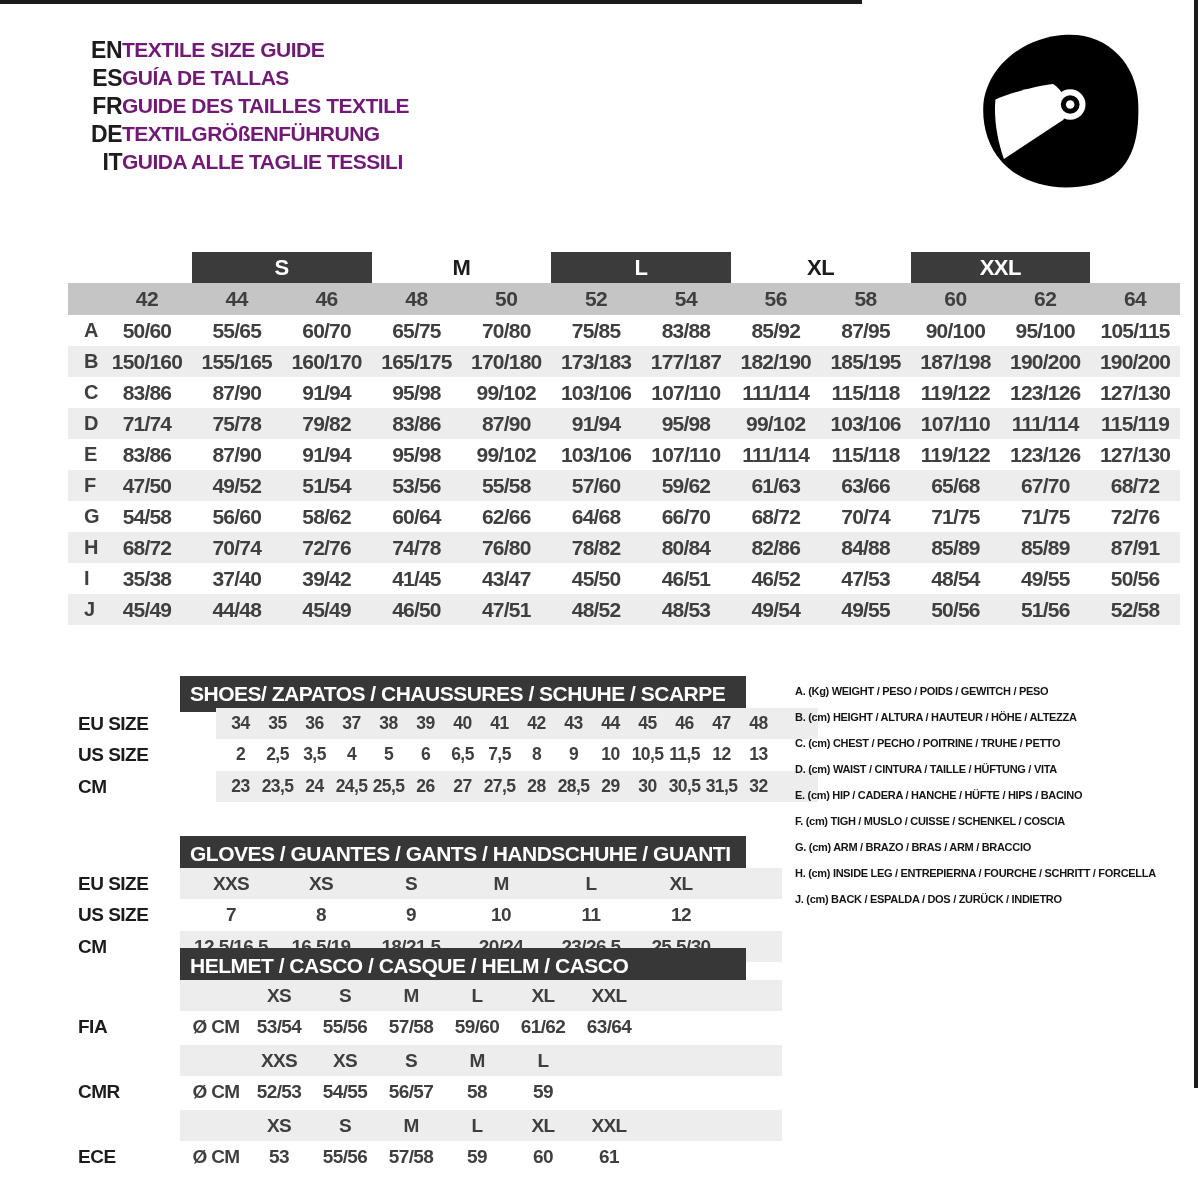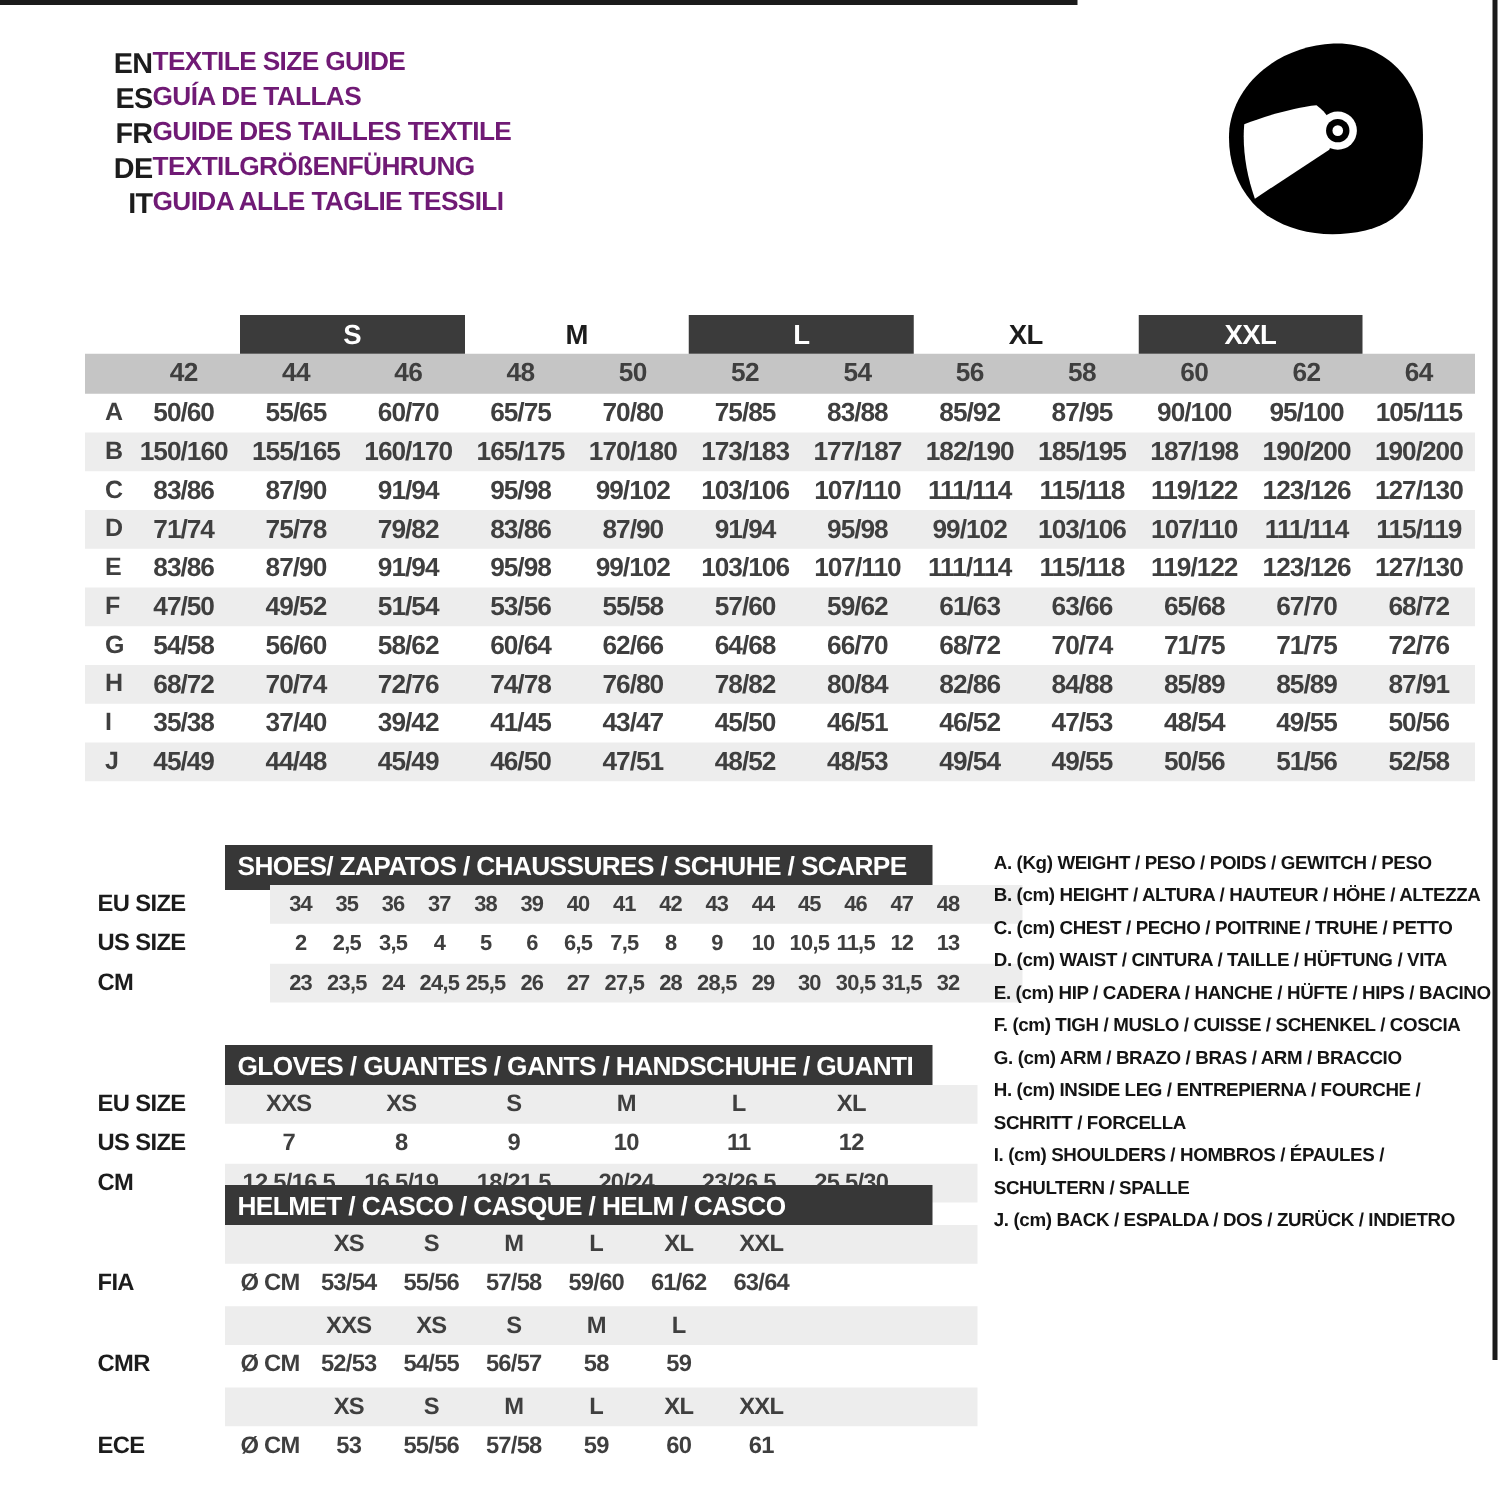--- a/index.html
+++ b/index.html
@@ -56,21 +56,21 @@
   .band-cell { text-align:center; font-weight:700; letter-spacing:-0.6px; white-space:nowrap;
                font-size:19px; color:#3f3f3f; }
   .shoes-band  { grid-template-columns:repeat(15,37px); padding-left:6px;margin-left:36px; }
   .shoes-band .band-cell { font-size:17.5px; }
   .gloves-band { grid-template-columns:repeat(6,90px); padding-left:6px; }
   .helmet-band { grid-template-columns:60px repeat(6,66px); padding-left:6px; }
   .helmet-band .band-cell { text-align:center; }
 
   
   .legend { position:absolute; left:795px; top:678px; width:400px;
-            font-size:15px; font-weight:700; line-height:26px; letter-spacing:-0.3px; color:#141414; }
+            font-size:11px; font-weight:700; line-height:26px; letter-spacing:-0.3px; color:#141414; }
 </style>
 </head>
 <body>
 
 <div class="sheet">
 
   <div class="top-line"></div>
   <div class="right-line"></div>
 
   <ul class="langs">
@@ -455,17 +455,16 @@
 
   <div class="legend">
       <div class="legend-item">A. (Kg) WEIGHT / PESO / POIDS / GEWITCH / PESO</div>
       <div class="legend-item">B. (cm) HEIGHT / ALTURA / HAUTEUR / HÖHE / ALTEZZA</div>
       <div class="legend-item">C. (cm) CHEST / PECHO / POITRINE / TRUHE / PETTO</div>
       <div class="legend-item">D. (cm) WAIST / CINTURA / TAILLE / HÜFTUNG / VITA</div>
       <div class="legend-item">E. (cm) HIP / CADERA / HANCHE / HÜFTE / HIPS / BACINO</div>
       <div class="legend-item">F. (cm) TIGH / MUSLO / CUISSE / SCHENKEL / COSCIA</div>
       <div class="legend-item">G. (cm) ARM / BRAZO / BRAS / ARM / BRACCIO</div>
       <div class="legend-item">H. (cm) INSIDE LEG / ENTREPIERNA / FOURCHE / SCHRITT / FORCELLA</div>
-      <div class="legend-item">I. (cm) SHOULDERS / HOMBROS / ÉPAULES / SCHULTERN / SPALLE</div>
       <div class="legend-item">J. (cm) BACK / ESPALDA / DOS / ZURÜCK / INDIETRO</div>
     </div>
 
 </div>
 
 </body></html>

